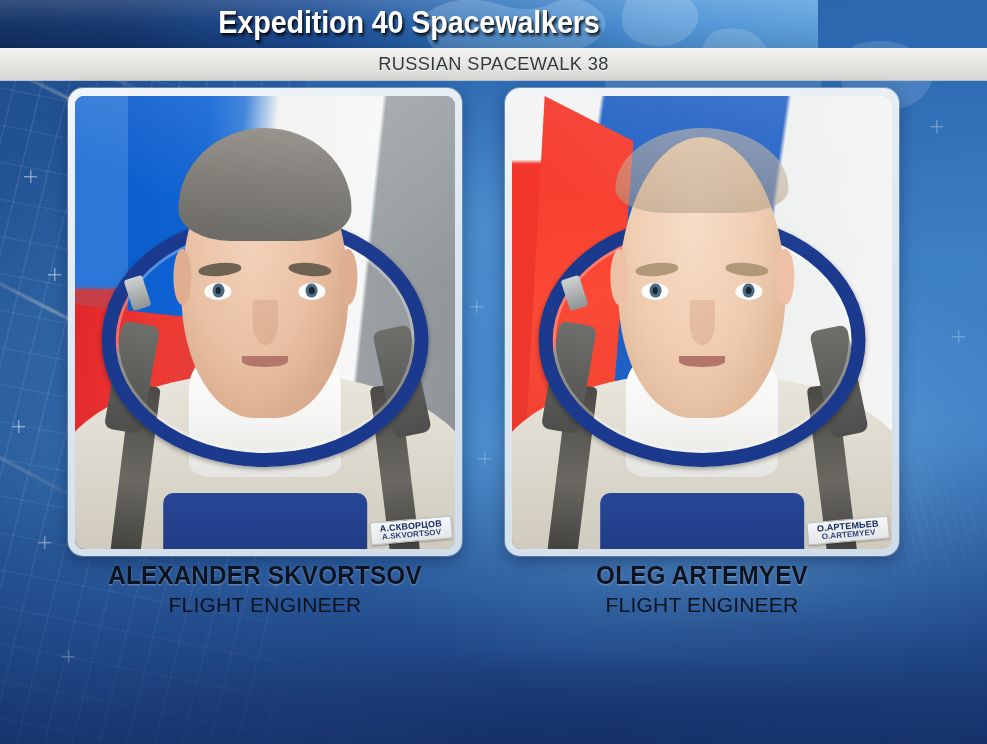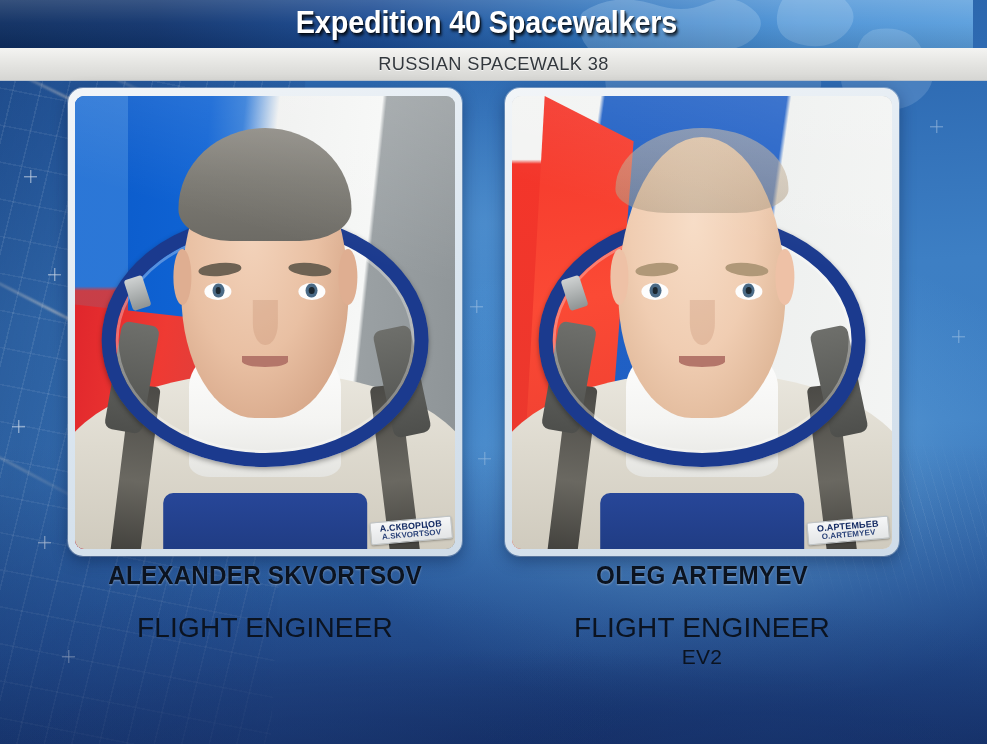--- a/index.html
+++ b/index.html
@@ -58,21 +58,21 @@
   .bg-rings {
     position:absolute; right:-30px; bottom:120px; width:380px; height:200px;
     background:repeating-linear-gradient(74deg, rgba(255,255,255,0.10) 0px, rgba(255,255,255,0.10) 1px, rgba(0,0,0,0) 1px, rgba(0,0,0,0) 9px);
     filter:blur(.6px); opacity:.7;
     -webkit-mask-image:radial-gradient(ellipse 60% 60% at 70% 50%, #000 10%, transparent 75%);
             mask-image:radial-gradient(ellipse 60% 60% at 70% 50%, #000 10%, transparent 75%);
   }
 
   
   #header {
-    position:absolute; left:0; top:0; width:973px; height:48px;
+    position:absolute; left:0; top:0; width:818px; height:48px;
     background:linear-gradient(90deg,#0f2f62 0%,#12356e 16%,#1a4a92 38%,#2f74bd 62%,#4d93d6 82%,#5b9fdd 100%);
     overflow:hidden;
   }
   #header .hdr-map {
     position:absolute; right:0; top:-28px; width:400px; height:120px; opacity:.25;
   }
   #header .hdr-shine {
     position:absolute; inset:0;
     background:linear-gradient(180deg, rgba(255,255,255,.16) 0%, rgba(255,255,255,.03) 48%, rgba(0,0,0,.10) 100%);
   }
@@ -252,21 +252,21 @@
     position:absolute; top:560px; width:394px; text-align:center;
     color:#0b1320;
   }
   .caption.left  { left:68px; }
   .caption.right { left:505px; }
   .cap-name {
     font-size:25px; font-weight:bold; letter-spacing:.2px; line-height:30px;
     transform:scaleX(.97); transform-origin:center;
     text-shadow:0 1px 2px rgba(255,255,255,.35);
   }
-  .cap-role { font-size:28px; font-weight:normal; line-height:29px; letter-spacing:.2px;margin-top:23px; }
+  .cap-role { font-size:21px; font-weight:normal; line-height:29px; letter-spacing:.2px; }
   .cap-ev   { font-size:21px; font-weight:normal; line-height:29px; letter-spacing:.2px; }
 </style>
 </head>
 <body>
 
 <div id="bg">
   <div class="bg-base"></div>
 
   <div class="bg-panel"></div>
   <div class="streak s1"></div>
@@ -393,14 +393,13 @@
 </div>
 
 <div class="caption left">
   <div class="cap-name">ALEXANDER SKVORTSOV</div>
   <div class="cap-role">FLIGHT ENGINEER</div>
 </div>
 
 <div class="caption right">
   <div class="cap-name">OLEG ARTEMYEV</div>
   <div class="cap-role">FLIGHT ENGINEER</div>
-  <div class="cap-ev">EV2</div>
 </div>
 
 </body></html>

